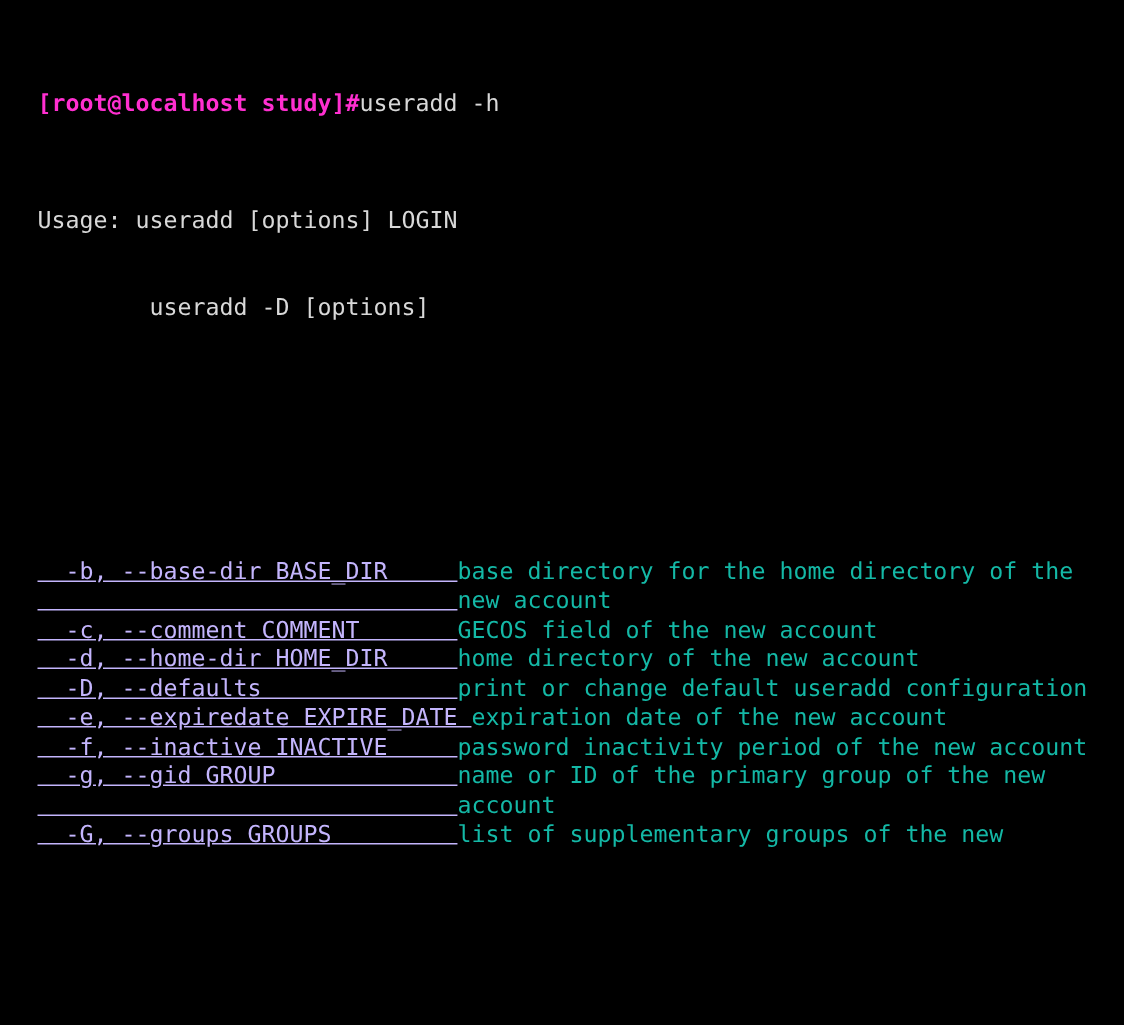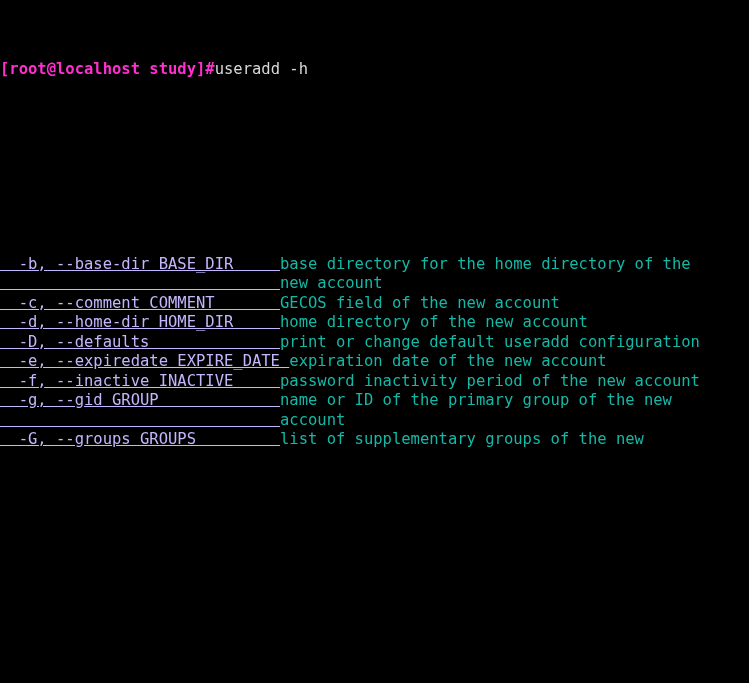--- a/index.html
+++ b/index.html
@@ -24,20 +24,21 @@
     letter-spacing: 0px;
     padding: 1px 0 0 0;
     box-sizing: border-box;
     white-space: pre;
     overflow: hidden;
   }
   .line {
     height: 19.5px;
     white-space: pre;
     display: block;
+    margin-left: 25px;
   }
   .prompt {
     color: #ff2fd0;
     font-weight: bold;
   }
   .cmd {
     color: #d8d8d8;
   }
   .opt {
     color: #c4b5fd;
@@ -51,19 +52,21 @@
     height: 19.5px;
   }
 </style>
 </head>
 <body>
 
 <div id="terminal">
 
   <div class="line"><span class="prompt">[root@localhost study]#</span><span class="cmd">useradd -h</span></div>
 
+  <div class="line">Usage: useradd [options] LOGIN</div>
+  <div class="line">        useradd -D [options]</div>
 
   <div class="blank"></div>
 
 
   <div id="options-body"><div class="line"><span class="opt">  -b, --base-dir BASE_DIR     </span><span class="desc">base directory for the home directory of the</span></div><div class="line"><span class="opt">                              </span><span class="desc">new account</span></div><div class="line"><span class="opt">  -c, --comment COMMENT       </span><span class="desc">GECOS field of the new account</span></div><div class="line"><span class="opt">  -d, --home-dir HOME_DIR     </span><span class="desc">home directory of the new account</span></div><div class="line"><span class="opt">  -D, --defaults              </span><span class="desc">print or change default useradd configuration</span></div><div class="line"><span class="opt">  -e, --expiredate EXPIRE_DATE </span><span class="desc">expiration date of the new account</span></div><div class="line"><span class="opt">  -f, --inactive INACTIVE     </span><span class="desc">password inactivity period of the new account</span></div><div class="line"><span class="opt">  -g, --gid GROUP             </span><span class="desc">name or ID of the primary group of the new</span></div><div class="line"><span class="opt">                              </span><span class="desc">account</span></div><div class="line"><span class="opt">  -G, --groups GROUPS         </span><span class="desc">list of supplementary groups of the new</span></div></div>
 
 </div>
 
 </body></html>

